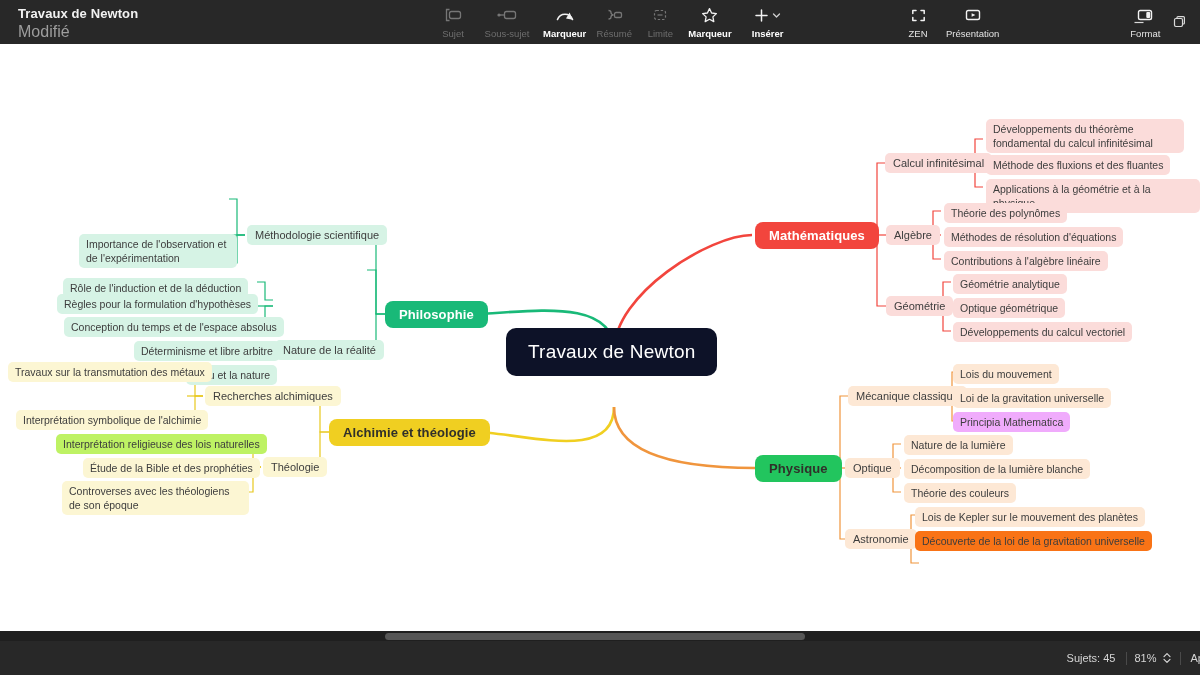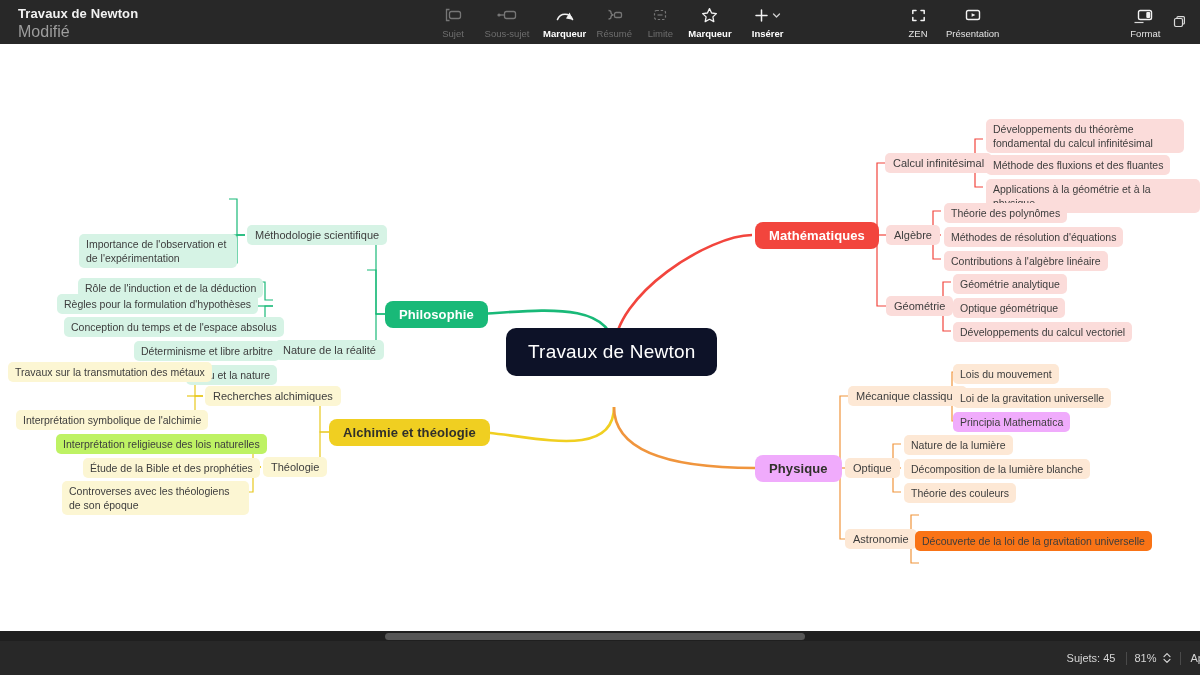--- a/index.html
+++ b/index.html
@@ -264,21 +264,21 @@
     <div class="node lvl1" style="left:385px; top:257px; background:#19b978; color:#ffffff;">
       <span>Philosophie</span>
     </div>
 
     <div class="node lvl2" style="left:247px; top:181px; background:#d6f3e5;">
       <span>Méthodologie scientifique</span>
     </div>
     <div class="node lvl3" style="left:79px; top:190px; width:158px; background:#d6f3e5;">
       <span>Importance de l'observation et de l'expérimentation</span>
     </div>
-    <div class="node lvl3" style="left:63px; top:234px; background:#d6f3e5;margin-left:15px;">
+    <div class="node lvl3" style="left:63px; top:234px; background:#d6f3e5;">
       <span>Rôle de l'induction et de la déduction</span>
     </div>
     <div class="node lvl3" style="left:57px; top:250px; background:#d6f3e5;">
       <span>Règles pour la formulation d'hypothèses</span>
     </div>
 
     <div class="node lvl2" style="left:275px; top:296px; background:#d6f3e5;">
       <span>Nature de la réalité</span>
     </div>
     <div class="node lvl3" style="left:64px; top:273px; background:#d6f3e5;">
@@ -354,21 +354,21 @@
     <div class="node lvl3" style="left:953px; top:230px; background:#fbdcda;">
       <span>Géométrie analytique</span>
     </div>
     <div class="node lvl3" style="left:953px; top:254px; background:#fbdcda;">
       <span>Optique géométrique</span>
     </div>
     <div class="node lvl3" style="left:953px; top:278px; background:#fbdcda;">
       <span>Développements du calcul vectoriel</span>
     </div>
 
-    <div class="node lvl1" style="left:755px; top:411px; background:#f0abfc; color:#30302a;">
+    <div class="node lvl1" style="left:755px; top:411px; background:#22c55e; color:#30302a;">
       <span>Physique</span>
     </div>
 
     <div class="node lvl2" style="left:848px; top:342px; background:#fde8d5;">
       <span>Mécanique classique</span>
     </div>
     <div class="node lvl3" style="left:953px; top:320px; background:#fde8d5;">
       <span>Lois du mouvement</span>
     </div>
     <div class="node lvl3" style="left:953px; top:344px; background:#fde8d5;">
@@ -386,20 +386,23 @@
     </div>
     <div class="node lvl3" style="left:904px; top:415px; background:#fde8d5;">
       <span>Décomposition de la lumière blanche</span>
     </div>
     <div class="node lvl3" style="left:904px; top:439px; background:#fde8d5;">
       <span>Théorie des couleurs</span>
     </div>
 
     <div class="node lvl2" style="left:845px; top:485px; background:#fde8d5;">
       <span>Astronomie</span>
+    </div>
+    <div class="node lvl3" style="left:915px; top:463px; background:#fde8d5;">
+      <span>Lois de Kepler sur le mouvement des planètes</span>
     </div>
     <div class="node lvl3" style="left:915px; top:487px; background:#f97316;">
       <span>Découverte de la loi de la gravitation universelle</span>
     </div>
 
   </div>
 
   <div class="scroll-track">
     <div class="scroll-thumb" style="left:385px; width:420px;"></div>
   </div>

